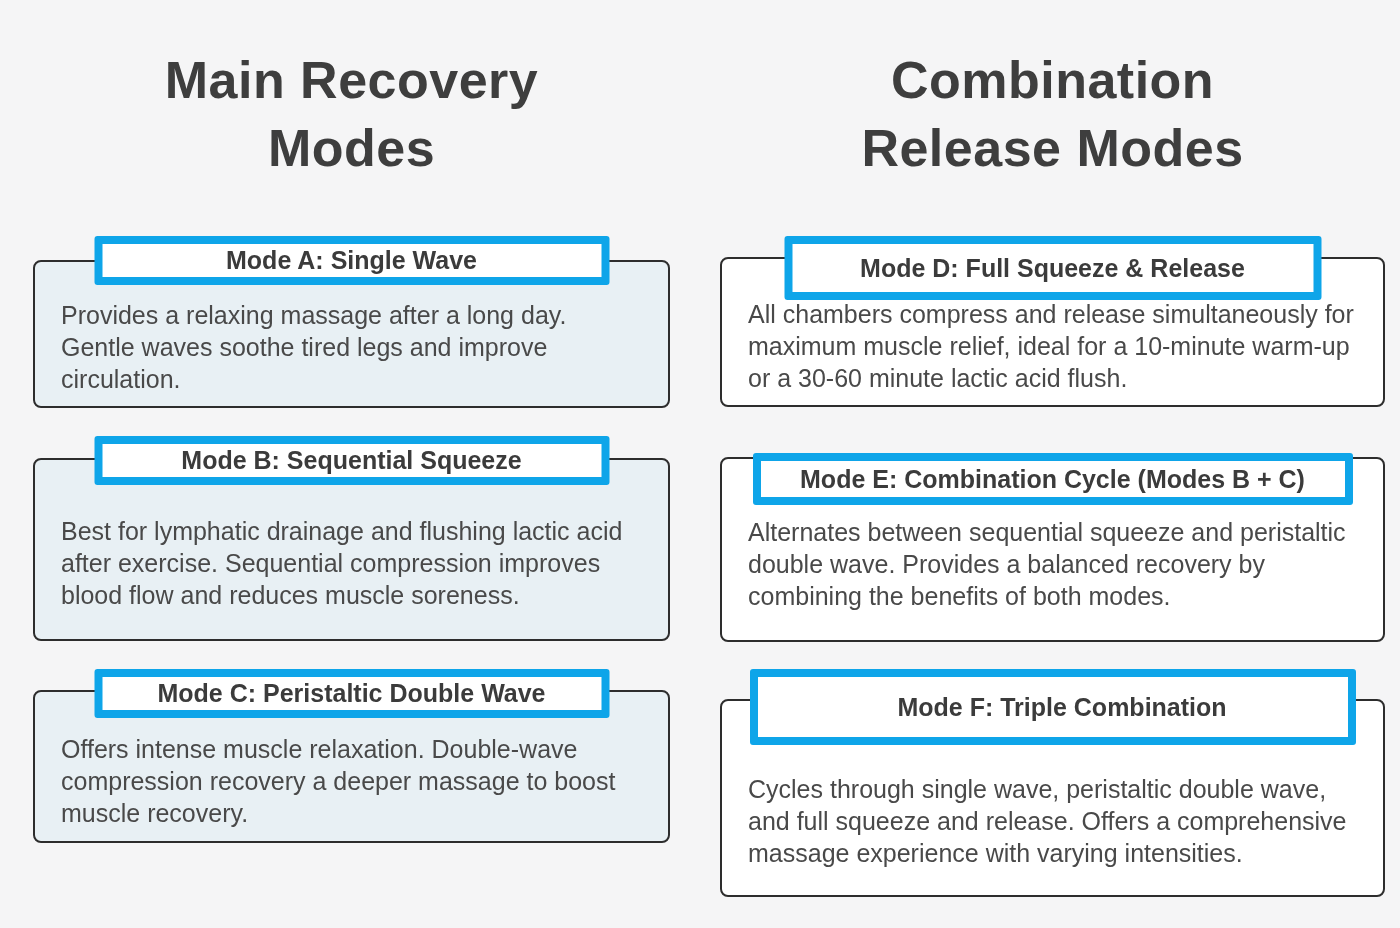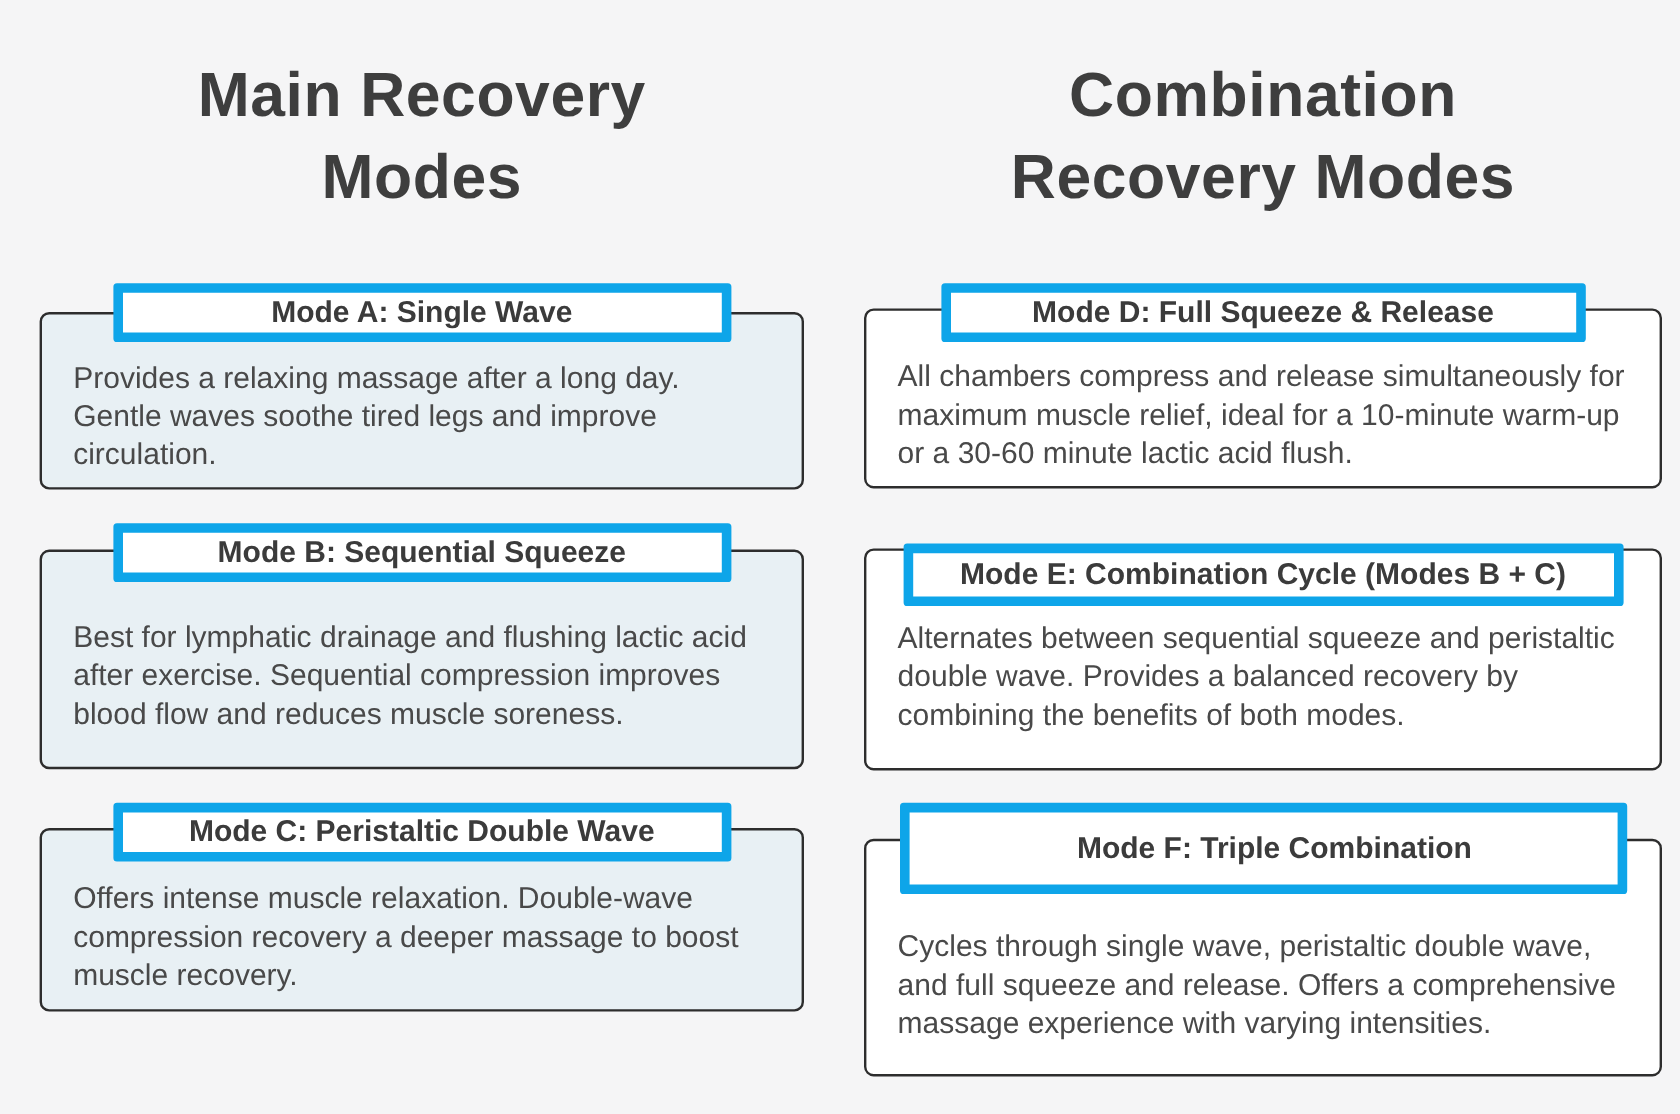--- a/index.html
+++ b/index.html
@@ -78,21 +78,21 @@
   .card-b { left: 33px; top: 458px; width: 637px; height: 183px; }
   .card-b .card-title { width: 515px; height: 49px; top: -22px; }
   .card-b .card-body  { padding: 27px 26px 0 26px; }
 
   .card-c { left: 33px; top: 690px; width: 637px; height: 153px; }
   .card-c .card-title { width: 515px; height: 49px; top: -21px; }
   .card-c .card-body  { padding: 28px 26px 0 26px; }
 
   
   .card-d { left: 720px; top: 257px; width: 665px; height: 150px; }
-  .card-d .card-title { width: 537px; height: 49px; top: -21px; }
+  .card-d .card-title { width: 537px; height: 64px; top: -21px; }
   .card-d .card-body  { padding: 28px 26px 0 26px; }
 
   .card-e { left: 720px; top: 457px; width: 665px; height: 185px; }
   .card-e .card-title { width: 600px; height: 52px; top: -21px; margin-top: 17px; }
   .card-e .card-body  { padding: 28px 26px 0 26px; }
 
   .card-f { left: 720px; top: 699px; width: 665px; height: 198px; }
   .card-f .card-title { width: 606px; height: 76px; top: -30px; padding-left: 19px; }
   .card-f .card-body  { padding: 46px 26px 0 26px; }
 </style>
@@ -101,21 +101,21 @@
 
 <div class="canvas">
 
   <div class="column-heading heading-left">
     <span>Main Recovery</span>
     <span>Modes</span>
   </div>
 
   <div class="column-heading heading-right">
     <span>Combination</span>
-    <span>Recovery Modes</span>
+    <span>Release Modes</span>
   </div>
 
   <div class="card card-a">
     <div class="card-body blue-body">
       <p>Provides a relaxing massage after a long day. Gentle waves soothe tired legs and improve circulation.</p>
     </div>
     <div class="card-title">
       <span>Mode A: Single Wave</span>
     </div>
   </div>

